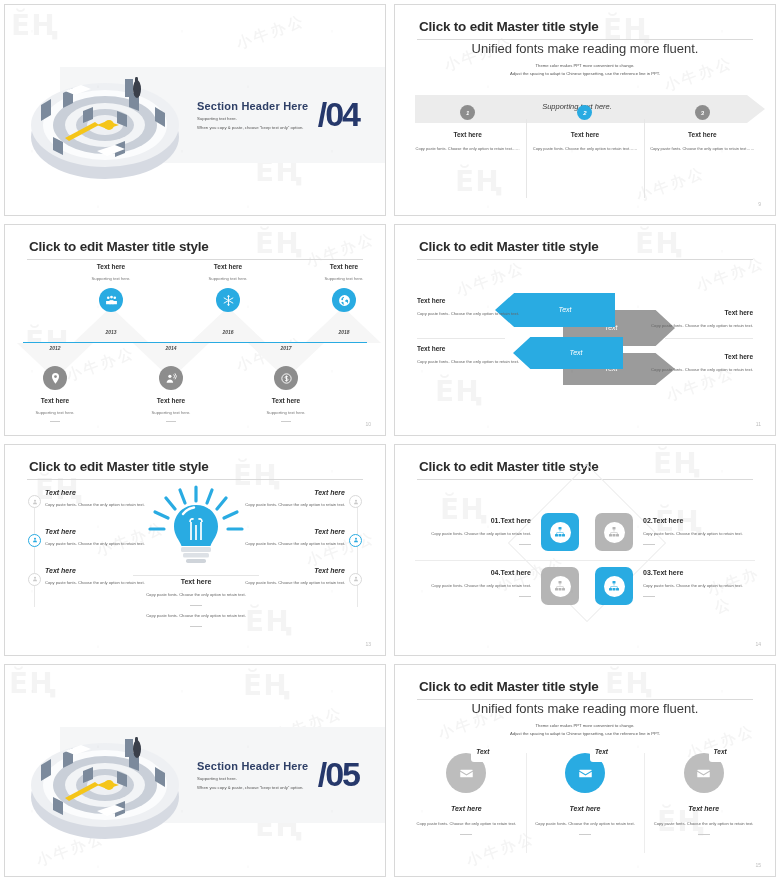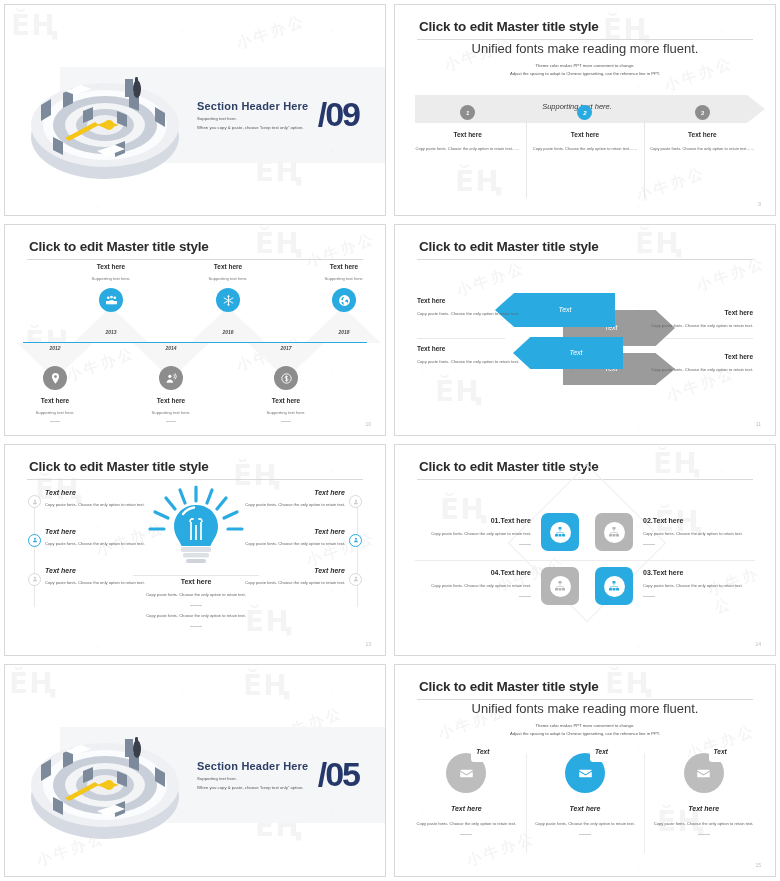--- a/index.html
+++ b/index.html
@@ -149,21 +149,21 @@
         <ellipse cx="118" cy="56" rx="4" ry="9" fill="#3a3f4a"></ellipse>
         <rect x="116" y="44" width="3" height="8" rx="1.4" fill="#3a3f4a"></rect>
       </g>
     </svg>
 
     <div class="sh-wrap">
       <div class="sh-title">Section Header Here</div>
       <div class="sh-sub">Supporting text here.</div>
       <div class="sh-sub2">When you copy &amp; paste, choose "keep text only" option.</div>
     </div>
-    <div class="sh-num">/09</div>
+    <div class="sh-num">/04</div>
   </div>
 
   <div class="slide">
     <div class="wm" style="left:208px;top:8px;">ӖҢ</div>
     <div class="wm s" style="left:48px;top:40px;transform:rotate(-20deg);">小牛办公</div>
     <div class="wm s" style="left:268px;top:60px;transform:rotate(-20deg);">小牛办公</div>
     <div class="wm" style="left:60px;top:160px;">ӖҢ</div>
     <div class="wm s" style="left:240px;top:170px;transform:rotate(-20deg);">小牛办公</div>
 
     <div class="title">Click to edit Master title style</div>

